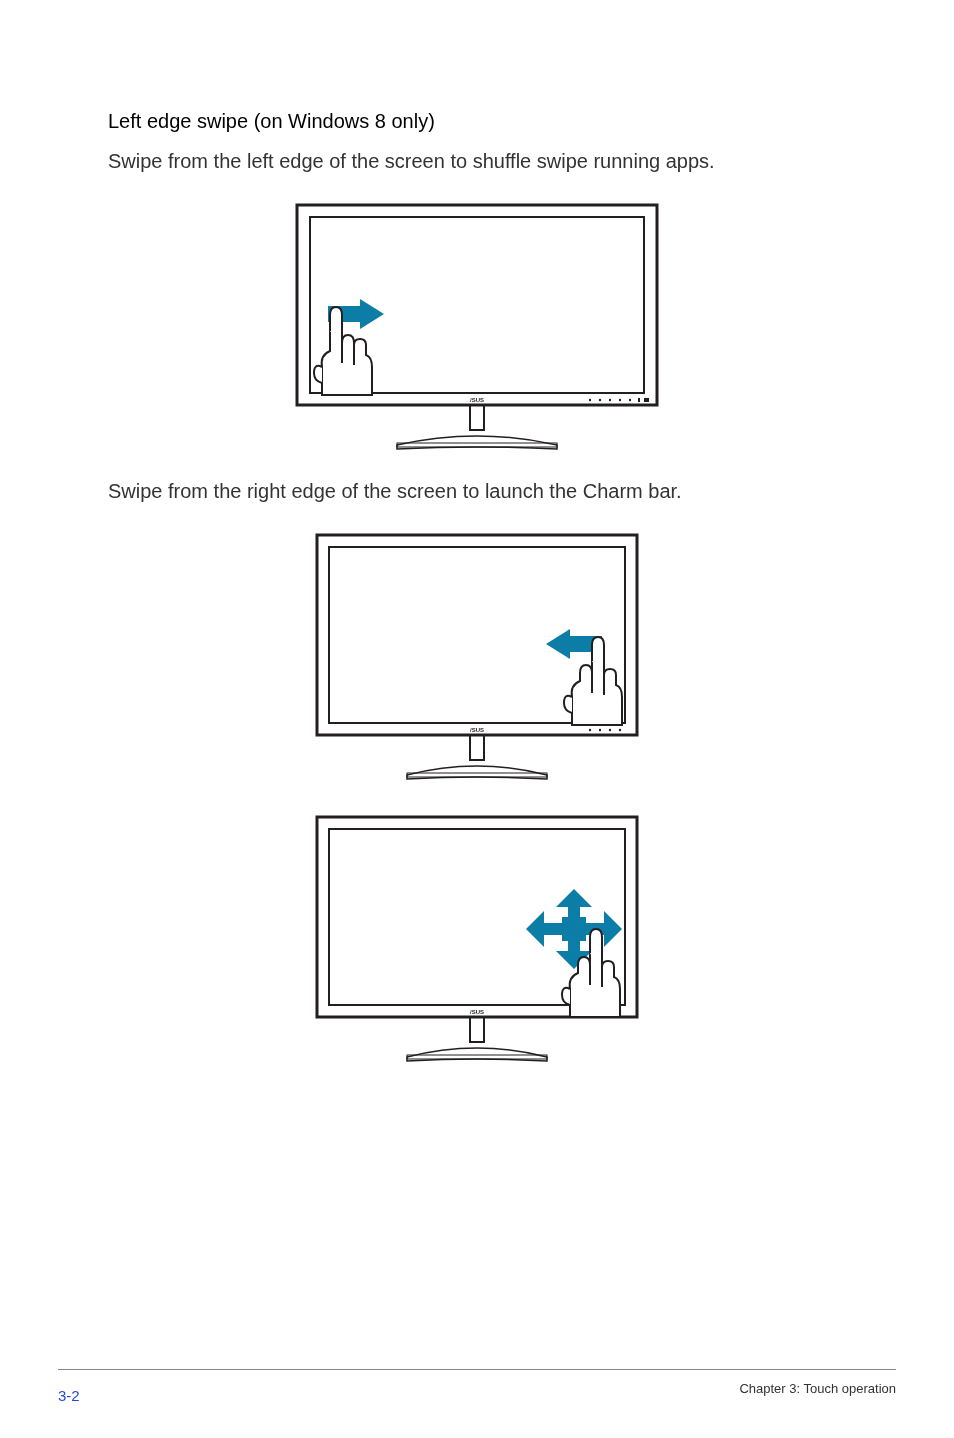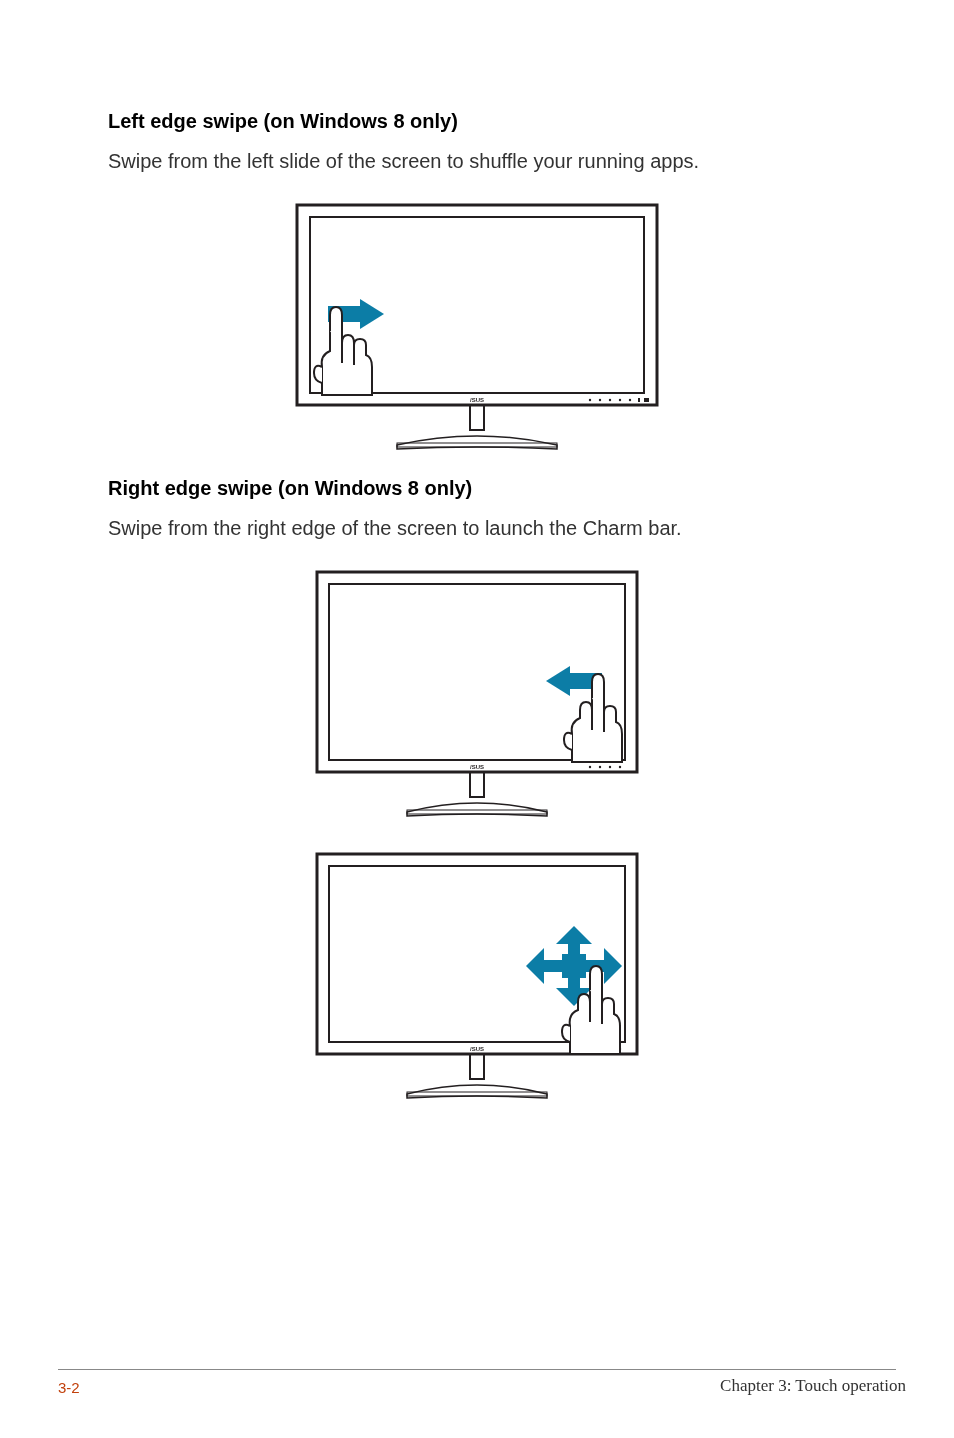--- a/index.html
+++ b/index.html
@@ -5,21 +5,21 @@
   * { box-sizing: border-box; margin: 0; padding: 0; }
   html, body { width: 954px; height: 1438px; }
   body {
     font-family: Arial, Helvetica, sans-serif;
     background: #ffffff;
     color: #000000;
     position: relative;
     padding: 110px 108px 0 108px;
   }
   .heading {
-    font-weight: bold;
+    font-weight: normal;
     font-size: 20px;
     margin-bottom: 14px;
     color: #000;
   }
   .body-text {
     font-size: 20px;
     line-height: 1.4;
     margin-bottom: 20px;
     color: #333;
   }
@@ -37,40 +37,39 @@
   .footer-rule {
     position: absolute;
     left: 58px;
     right: 58px;
     bottom: 68px;
     border-top: 1px solid #888;
   }
   .footer-left {
     position: absolute;
     left: 58px;
-    bottom: 42px;
+    bottom: 34px;
     font-size: 15px;
-    color: #c2410c;
+    color: #1d4ed8;
     text-align: right;
   }
   .footer-right {
     position: absolute;
-    right: 48px;
+    right: 58px;
     bottom: 42px;
-    font-size: 17px;
+    font-size: 13px;
     color: #333;
-    font-family: Liberation Serif, serif;
   }
 </style>
 </head>
 <body>
 
 <div class="section">
   <div class="heading">Left edge swipe (on Windows 8 only)</div>
-  <div class="body-text">Swipe from the left slide of the screen to shuffle your running apps.</div>
+  <div class="body-text">Swipe from the left edge of the screen to shuffle swipe running apps.</div>
   <div class="illustration-wrap">
     <svg class="illustration" width="370" height="260" viewBox="0 0 370 260">
 
       <rect x="5" y="10" width="360" height="200" fill="none" stroke="#231f20" stroke-width="3"></rect>
       <rect x="18" y="22" width="334" height="176" fill="none" stroke="#231f20" stroke-width="2"></rect>
 
       <text x="185" y="207" text-anchor="middle" font-size="6" fill="#231f20" font-weight="bold">/SUS</text>
 
       <g fill="#231f20">
         <circle cx="298" cy="205" r="1.2"></circle>
@@ -104,21 +103,20 @@
         <path d="M30 172 Q22 168 22 178 Q22 186 30 188"></path>
 
         <line x1="50" y1="152" x2="50" y2="168"></line>
         <line x1="62" y1="156" x2="62" y2="170"></line>
       </g>
     </svg>
   </div>
 </div>
 
 <div class="section">
-  <div class="heading">Right edge swipe (on Windows 8 only)</div>
   <div class="body-text">Swipe from the right edge of the screen to launch the Charm bar.</div>
   <div class="illustration-wrap">
     <svg class="illustration" width="330" height="260" viewBox="0 0 330 260">
 
       <rect x="5" y="10" width="320" height="200" fill="none" stroke="#231f20" stroke-width="3"></rect>
       <rect x="17" y="22" width="296" height="176" fill="none" stroke="#231f20" stroke-width="2"></rect>
       <text x="165" y="207" text-anchor="middle" font-size="6" fill="#231f20" font-weight="bold">/SUS</text>
       <g fill="#231f20">
         <circle cx="278" cy="205" r="1.2"></circle>
           <circle cx="288" cy="205" r="1.2"></circle>

